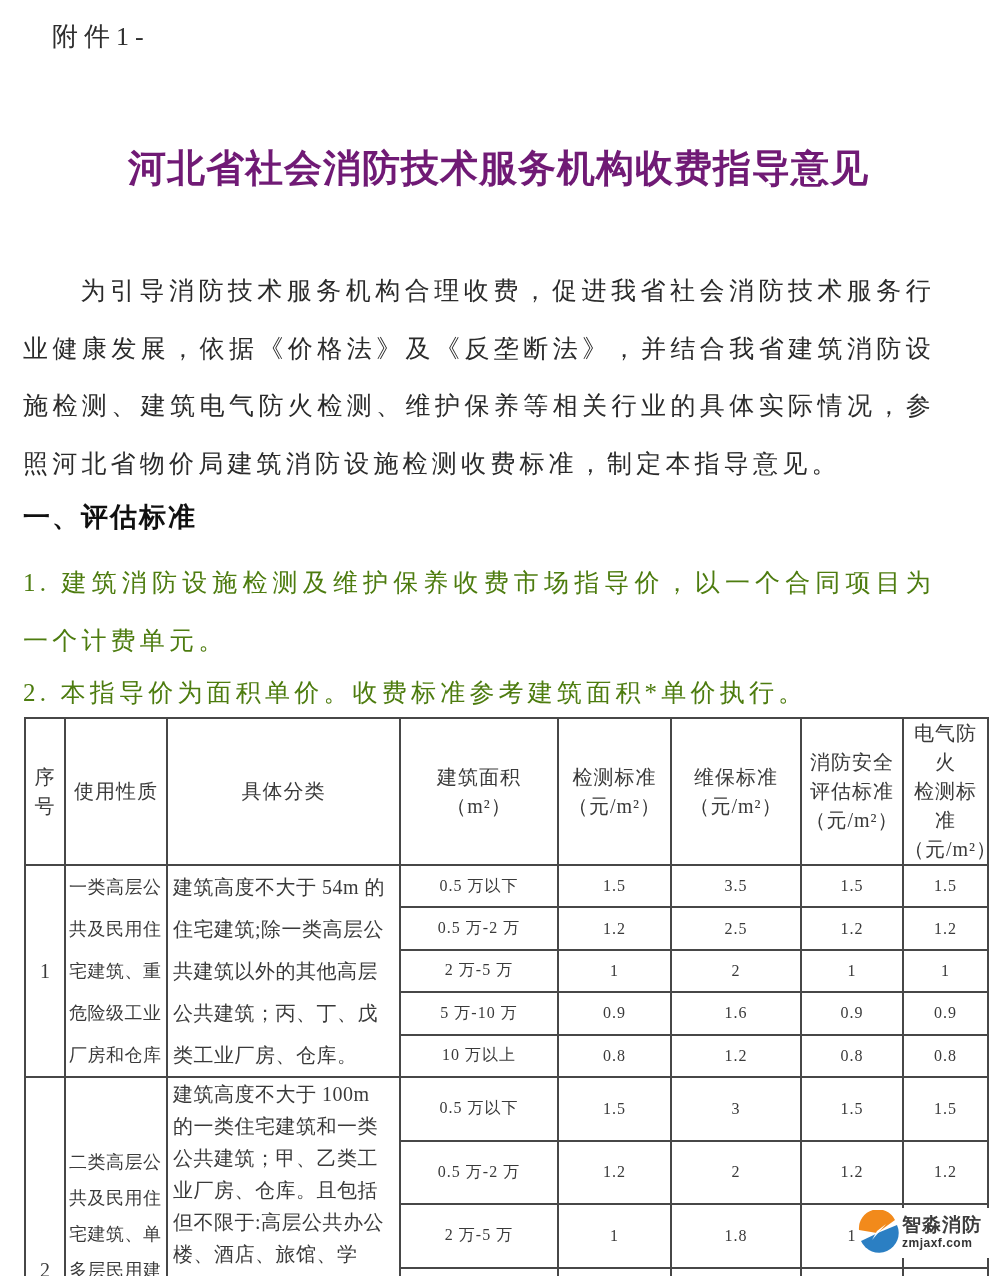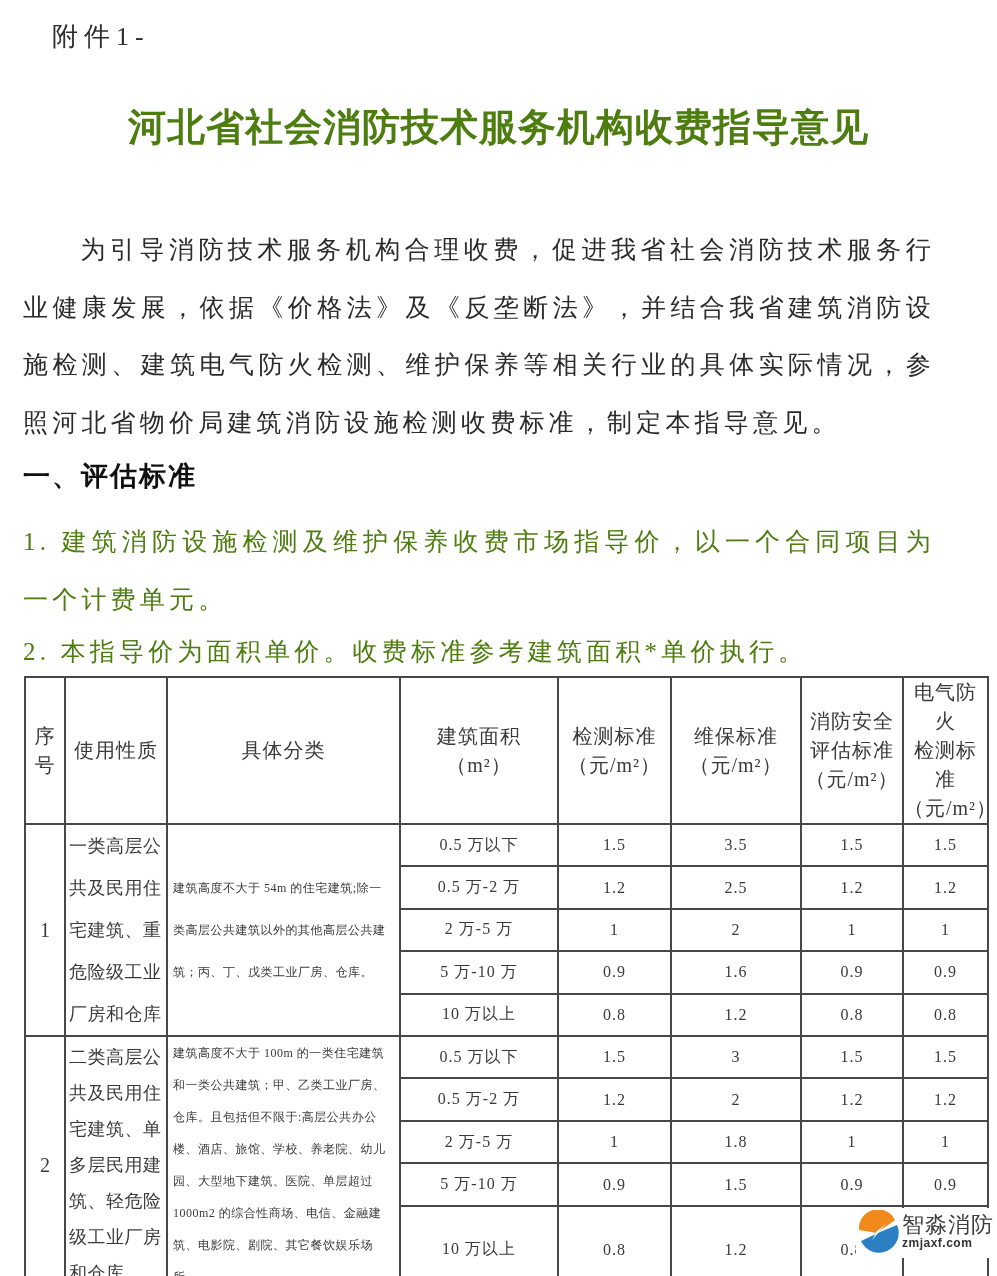--- a/index.html
+++ b/index.html
@@ -12,28 +12,28 @@
     color:#2b2b2b;
   }
   .attachment{
     margin:20px 0 0 52px;
     font-size:26px;
     line-height:34px;
     letter-spacing:6px;
     color:#2e2e2e;
   }
   .doc-title{
-    margin:51px 22px 0 22px;
+    margin:92px 22px 0 22px;
     text-align:center;
     font-family:"Liberation Sans","DejaVu Sans",sans-serif;
     font-weight:bold;
     font-size:38px;
     line-height:44px;
     letter-spacing:1px;
-    color:#4d7c0f;
+    color:#701a75;
   }
   .intro{
     width:912px;
     margin:72px 0 0 23px;
     font-size:25px;
     line-height:57.5px;
     letter-spacing:4.2px;
     text-align:justify;
     text-indent:2.3em;
     color:#2b2b2b;
@@ -86,42 +86,42 @@
   .fee-table td.usage-cell{
     font-size:18px;
     line-height:42px;
     text-align:left;
     padding:0 3px;
     letter-spacing:0.5px;
     margin-top:13px;
   }
   .fee-table td.usage-cell.s2{ line-height:36px; }
   .fee-table td.cls-cell{
-    font-size:12px;
+    font-size:20px;
     line-height:42px;
     text-align:left;
     padding:0 5px;
     letter-spacing:0.5px;
     margin-top:44px;
   }
   .fee-table td.cls-cell.s2{ line-height:32px; }
   .watermark{
     position:absolute;
     left:856px;
     top:1208px;
     width:140px;
     background:#ffffff;
     display:flex;
     align-items:center;
     padding:2px 0 4px 0;
   }
   .wm-logo{ flex:0 0 auto; width:44px; height:44px; }
   .wm-text{ margin-left:2px; font-family:"Liberation Sans","DejaVu Sans",sans-serif; }
   .wm-brand{
-    font-size:22px; font-weight:normal; color:#3c3c3c;
+    font-size:19px; font-weight:bold; color:#3c3c3c;
     line-height:21px; letter-spacing:1px; white-space:nowrap;
   }
   .wm-domain{
     font-size:12px; font-weight:bold; color:#333333;
     line-height:16px; letter-spacing:0.5px; white-space:nowrap;
   }
 </style>
 </head>
 <body>
 

